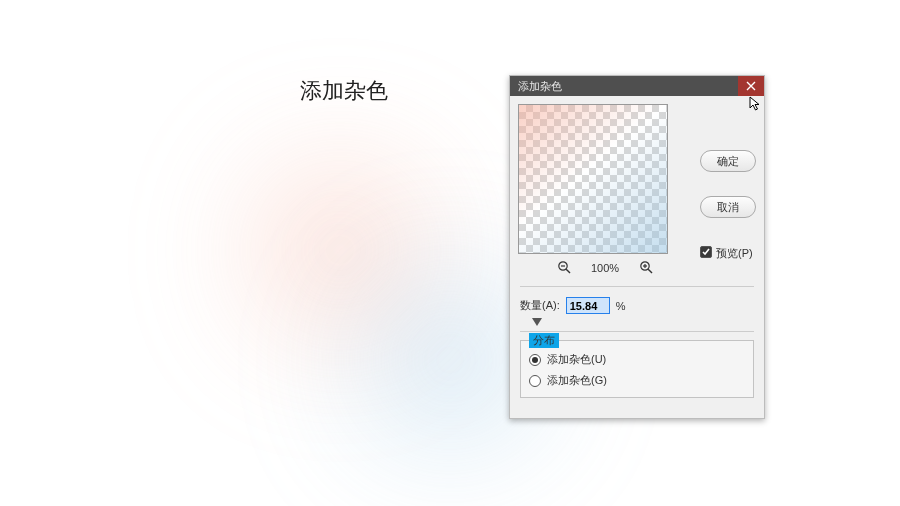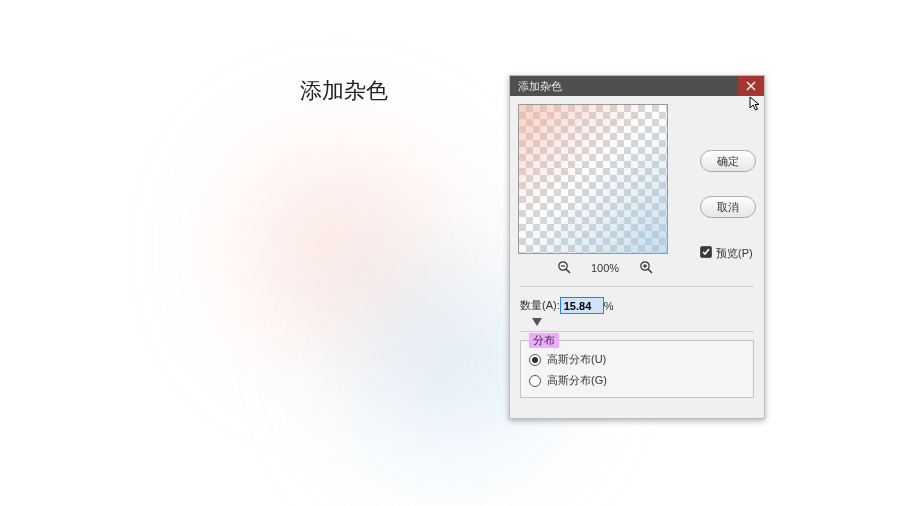--- a/index.html
+++ b/index.html
@@ -114,21 +114,21 @@
     display:inline-flex;align-items:center;justify-content:center;
     background:#3a3a3a;
   }
   .chk.on svg{width:10px;height:10px;stroke:#fff;}
   .chk.off{background:#fff;}
 
   .lower {
     padding: 4px 10px 12px 10px;
   }
   .amount-row {
-    display:flex; align-items:center; gap:0; font-size:11px;
+    display:flex; align-items:center; gap:6px; font-size:11px;
     border-top:1px solid #ccc; padding-top:10px;
   }
   .amount-row input {
     width:44px; height:17px;
     border:1px solid #2680eb;
     background:#cfe4fb;
     font-size:11px; text-align:left; padding:0 3px;
     color:#000;
     font-weight:bold;
   }
@@ -146,21 +146,21 @@
   }
   .fieldset {
     border:1px solid #c3c3c3;
     padding:8px 8px 6px 8px;
     position:relative;
     margin-bottom:8px;
     background:#f5f5f5;
   }
   .fieldset .legend {
     position:absolute; top:-8px; left:8px;
-    background:#f0abfc; padding:0 4px;
+    background:#0ea5e9; padding:0 4px;
     font-size:11px;
   }
   .radio-row, .check-row {
     display:flex; align-items:center; gap:6px;
     font-size:11px; padding:3px 0;
   }
   .radio {
     width:12px;height:12px;border:1px solid #555;border-radius:50%;
     display:inline-flex;align-items:center;justify-content:center;background:#fff;
   }
@@ -227,25 +227,25 @@
       <span>%</span>
     </div>
     <div class="slider">
       <div class="thumb"></div>
     </div>
 
     <div class="fieldset">
       <span class="legend">分布</span>
       <div class="radio-row">
         <span class="radio on"></span>
-        <span>高斯分布(U)</span>
+        <span>添加杂色(U)</span>
       </div>
       <div class="radio-row">
         <span class="radio"></span>
-        <span>高斯分布(G)</span>
+        <span>添加杂色(G)</span>
       </div>
     </div>
 
   </div>
 </div>
 
 <svg class="cursor" viewBox="0 0 16 16">
   <path d="M1 1 L1 12 L4 9 L6.5 14 L8.5 13 L6 8.5 L10 8.5 Z" fill="#fff" stroke="#000" stroke-width="1"></path>
 </svg>
 

